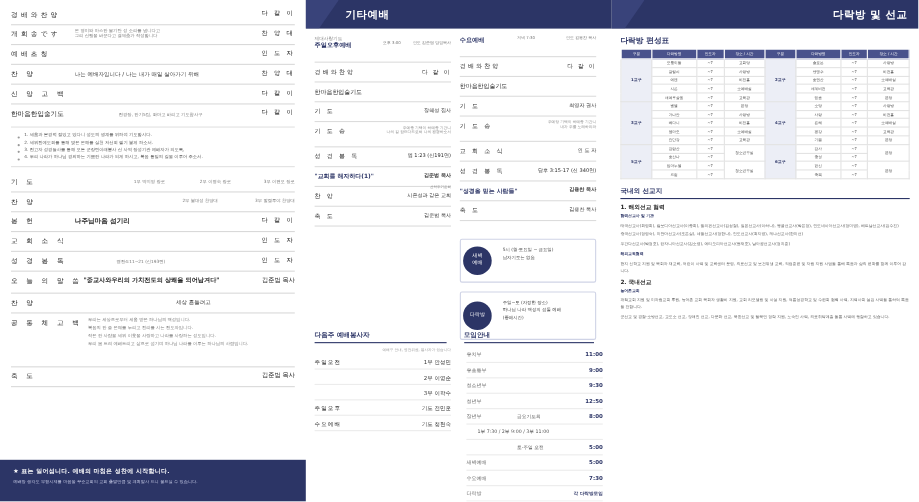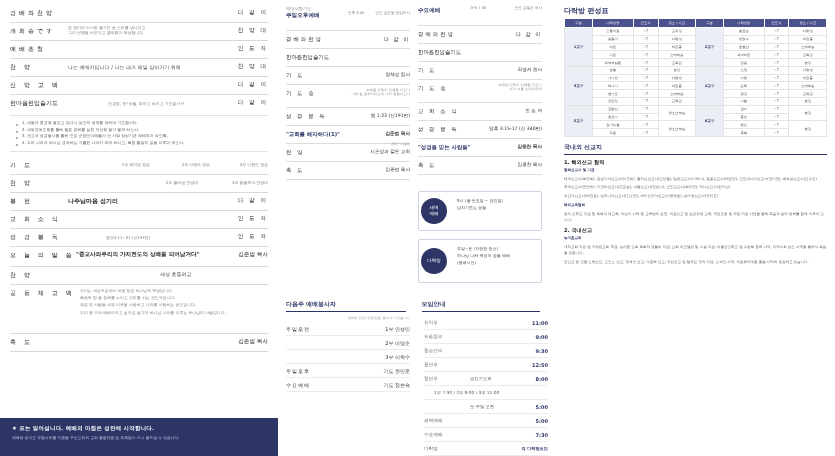--- a/index.html
+++ b/index.html
@@ -197,20 +197,24 @@
       <div class="rule"></div>
     </div>
 
     <div class="banner">
       <div class="b1">★ 표는 일어섭니다. 예배의 마침은 성찬에 시작합니다.</div>
       <div class="b2">예배방 생각도 무형시제를 마음을 꾸순교회의 교회 출발만큼 및 계획발사 드니 물으실 수 있습니다.</div>
     </div>
   </div>
 
   <div class="col col-b">
+    <div class="hdr">
+      <div class="corner2"></div>
+      <div class="title" style="left:36px">기타예배</div>
+    </div>
 
     <div class="twocol" style="margin-top:6px;height:250px">
 
       <div class="half l">
         <div class="subhead">
           <span>제대사랑기도</span>
           <b>주일오후예배</b>
         </div>
         <div style="position:relative;height:8px">
           <span style="position:absolute;left:62px;top:-9px;font-size:3.6px;color:#777">오후 3:00</span>
@@ -402,20 +406,24 @@
           <div class="srow">
             <div class="c0">다락방</div>
             <div class="c4" style="font-size:4.2px">각 다락방모임</div>
           </div>
         </div>
       </div>
     </div>
   </div>
 
   <div class="col col-c">
+    <div class="hdr">
+      <div class="corner2"></div>
+      <div class="title right">다락방 및 선교</div>
+    </div>
 
     <div class="cbody">
       <div class="ctitle">다락방 편성표</div>
 
       <table class="grid">
         <colgroup>
           <col style="width:9%">
             <col style="width:13%">
             <col style="width:8%">
             <col style="width:12%">

